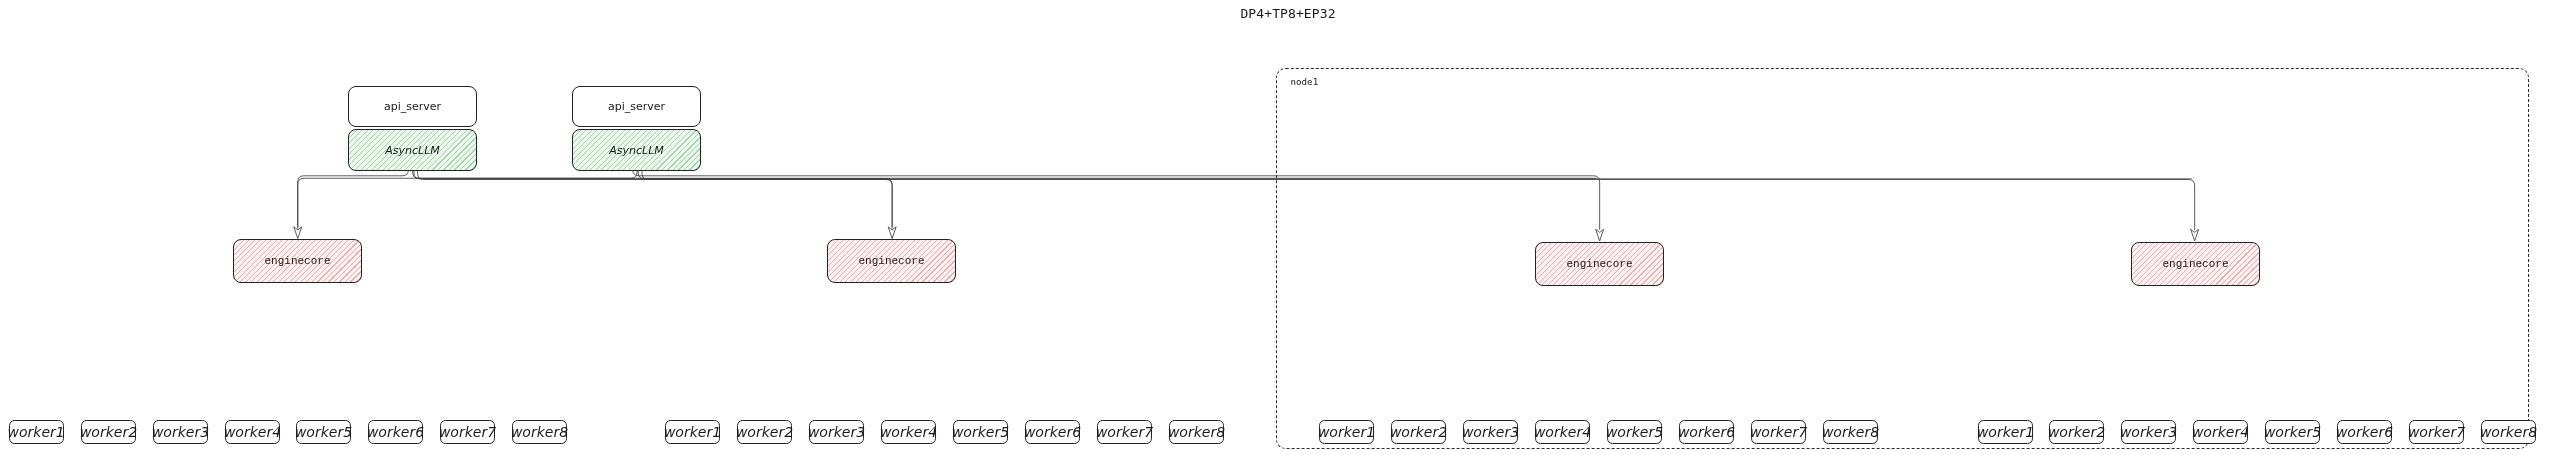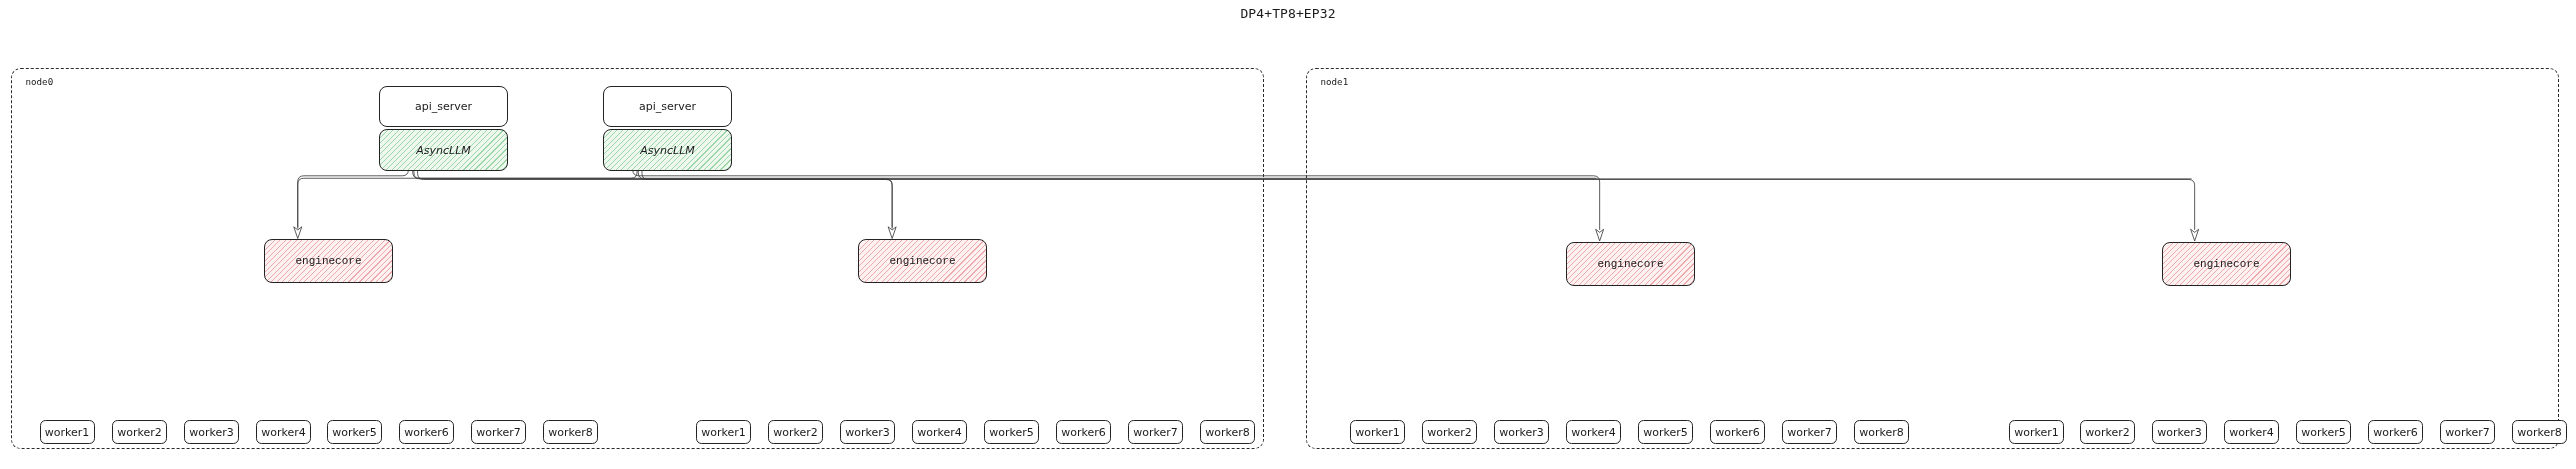--- a/index.html
+++ b/index.html
@@ -61,21 +61,20 @@
     border: 1px solid #232323;
     border-radius: 6.8px;
     display: flex;
     align-items: center;
     justify-content: center;
     background: #ffffff;
     color: #1b1b1b;
     font-size: 11px;
     white-space: nowrap;
     z-index: 5;
-    margin-left: 31px;
   }
 
   
   .box.api-server {
     background: #ffffff;
     border-radius: 8px;
   }
 
   
   .box.asyncllm {
@@ -101,22 +100,23 @@
       rgba(221, 92, 92, 0.00) 3.1px,
       rgba(221, 92, 92, 0.48) 3.1px,
       rgba(221, 92, 92, 0.48) 3.9px
     );
     font-family: Liberation Mono, monospace;
   }
 
   
   .box.worker {
     border-radius: 5.5px;
-    font-size: 11px;
+    font-size: 14px;
     border-width: 1px;
+    font-style: italic;
   }
 
   
   #edge-layer {
     position: absolute;
     top: 0;
     left: 0;
     width: 2576px;
     height: 469px;
     z-index: 2;
@@ -154,23 +154,20 @@
     <path d="M 1043 277 L 1043 282 Q 1043 292 1053 292 L 3559 292 Q 3569 292 3569 302 L 3569 374"></path>
     <polygon class="arrowhead" points="3569,392 3562.5,373 3569,378 3575.5,373"></polygon>
 
     <path d="M 670 277 L 670 280 Q 670 290 680 290 L 2596 290"></path>
     <path d="M 672 277 L 672 281 Q 672 291 682 291 L 3564 291"></path>
 
     <path d="M 1035 277 L 1035 280 Q 1035 290 1025 290 L 493 290 Q 483 290 483 300 L 483 372"></path>
     <path d="M 1037 277 L 1037 281 Q 1037 291 1047 291 L 1440 291 Q 1450 291 1450 301 L 1450 372"></path>
   </svg>
 
-  <div class="node-cluster" style="left:11px; top:68px; width:1253px; height:381px;">
-    <div class="node-label">node0</div>
-  </div>
 
   <div class="box api-server" style="left:348px; top:86px; width:129px; height:41px;">
     <span>api_server</span>
   </div>
   <div class="box api-server" style="left:572px; top:86px; width:129px; height:41px;">
     <span>api_server</span>
   </div>
 
   <div class="box asyncllm" style="left:348px; top:129px; width:129px; height:42px;">
     <span>AsyncLLM</span>
@@ -229,21 +226,21 @@
   <div class="box worker" style="left:1025px; top:420px; width:55px; height:24px;">
       <span>worker6</span>
     </div>
   <div class="box worker" style="left:1097px; top:420px; width:55px; height:24px;">
       <span>worker7</span>
     </div>
   <div class="box worker" style="left:1169px; top:420px; width:55px; height:24px;">
       <span>worker8</span>
     </div>
 
-  <div class="node-cluster" style="left:1306px; top:68px; width:1253px; height:381px;">
+  <div class="node-cluster" style="left:1276px; top:68px; width:1253px; height:381px;">
     <div class="node-label">node1</div>
   </div>
 
   <div class="box enginecore" style="left:1535px; top:242px; width:129px; height:44px;">
     <span>enginecore</span>
   </div>
   <div class="box enginecore" style="left:2131px; top:242px; width:129px; height:44px;">
     <span>enginecore</span>
   </div>
 

